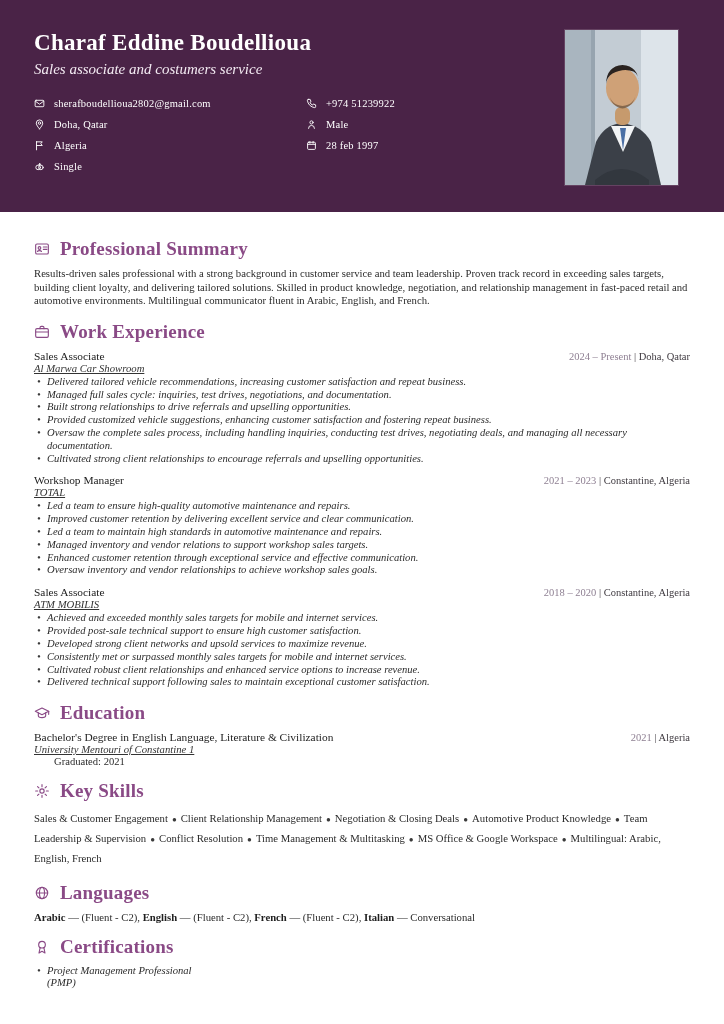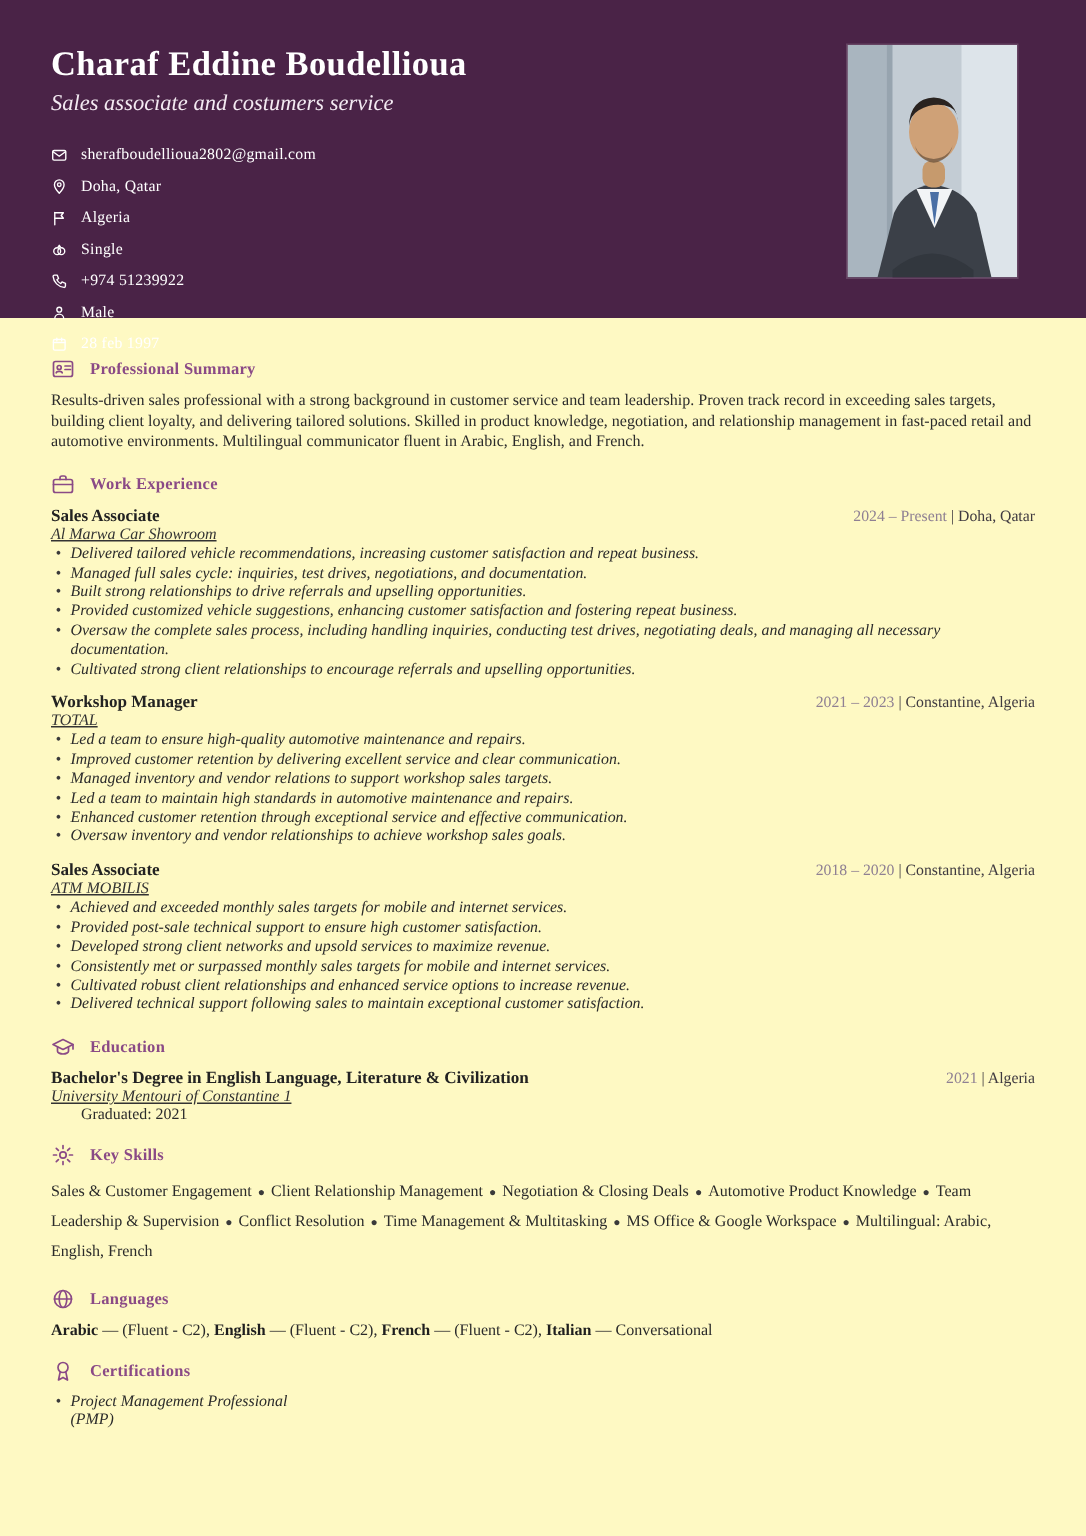--- a/index.html
+++ b/index.html
@@ -2,48 +2,48 @@
 <html style="--header-bg: #4a2347; --accent: #8a4a86;"><head>
 <meta charset="utf-8">
 <style>
   :root{
     --header-bg:#4a2347;
     --accent:#8a4a86;
   }
   *{margin:0;padding:0;box-sizing:border-box;}
   html,body{background:#e9e9e9;}
   body{font-family:"Liberation Serif", serif;color:#2b2b2b;}
-  .page{position:relative;width:724px;height:1024px;background:#fef9c3;overflow:hidden;margin:0 auto;}
+  .page{position:relative;width:724px;height:1024px;background:#ffffff;overflow:hidden;margin:0 auto;}
 
   
   .header{position:relative;height:212px;background:var(--header-bg);color:#fff;padding:30px 40px 0 34px;}
   .name{font-size:23px;font-weight:bold;letter-spacing:.3px;}
   .person-title{font-size:15px;font-style:italic;color:#f3eaf2;margin-top:5px;}
-  .contacts{display:flex;margin-top:15px;flex-direction:column;}
+  .contacts{display:flex;margin-top:15px;}
   .contact-col{list-style:none;}
   .contact-col.left{width:272px;}
   .contact-col li{display:flex;align-items:center;gap:9px;height:21px;font-size:10.5px;letter-spacing:.2px;}
   .cicon{width:11px;height:11px;flex:0 0 auto;}
   .cicon svg{width:11px;height:11px;display:block;stroke:#fff;fill:none;stroke-width:2;stroke-linecap:round;stroke-linejoin:round;}
   .photo{position:absolute;top:30px;right:46px;width:113px;height:155px;overflow:hidden;box-shadow:0 0 0 1px rgba(255,255,255,.15);}
   .photo svg{display:block;width:113px;height:155px;}
 
   
   .content{padding:26px 34px 0 34px;}
   .section{margin-bottom:13px;}
   .sec-head{display:flex;align-items:center;gap:10px;color:var(--accent);margin-bottom:7px;}
-  .sec-head h2{font-size:11px;font-weight:bold;letter-spacing:.2px;}
+  .sec-head h2{font-size:19px;font-weight:bold;letter-spacing:.2px;}
   .sicon{width:16px;height:16px;flex:0 0 auto;}
   .sicon svg{width:16px;height:16px;display:block;stroke:var(--accent);fill:none;stroke-width:1.7;stroke-linecap:round;stroke-linejoin:round;}
 
   .body-text{font-size:10.7px;line-height:1.27;}
 
   .job{margin-bottom:9px;}
   .job-top{display:flex;justify-content:space-between;align-items:baseline;}
-  .job-title{font-size:11.4px;font-weight:bold;color:#222;text-align:center;}
+  .job-title{font-size:11.4px;font-weight:normal;color:#222;text-align:center;}
   .job-meta{font-size:10.5px;white-space:nowrap;}
   .job-dates{color:#8f8093;}
   .job-loc{color:#3f3a40;}
   .company{font-size:10.7px;font-style:italic;color:#333;text-decoration:underline;}
   ul.bullets{list-style:none;margin-top:2px;}
   ul.bullets li{font-size:10.6px;line-height:1.21;padding-left:13px;position:relative;font-style:italic;}
   ul.bullets li::before{content:"•";position:absolute;left:3px;color:#3a3a3a;}
 
   .edu-grad{font-size:10.6px;margin-top:1px;margin-left:20px;}
 
@@ -207,22 +207,22 @@
           <span class="job-title">Workshop Manager</span>
           <span class="job-meta">
             <span class="job-dates">2021 – 2023</span>
             <span class="job-loc">| Constantine, Algeria</span>
           </span>
         </div>
         <div class="company">TOTAL</div>
         <ul class="bullets">
           <li>Led a team to ensure high-quality automotive maintenance and repairs.</li>
           <li>Improved customer retention by delivering excellent service and clear communication.</li>
+          <li>Led a team to maintain high standards in automotive maintenance and repairs.</li>
           <li>Managed inventory and vendor relations to support workshop sales targets.</li>
-          <li>Led a team to maintain high standards in automotive maintenance and repairs.</li>
           <li>Enhanced customer retention through exceptional service and effective communication.</li>
           <li>Oversaw inventory and vendor relationships to achieve workshop sales goals.</li>
         </ul>
       </article>
 
       <article class="job">
         <div class="job-top">
           <span class="job-title">Sales Associate</span>
           <span class="job-meta">
             <span class="job-dates">2018 – 2020</span>

